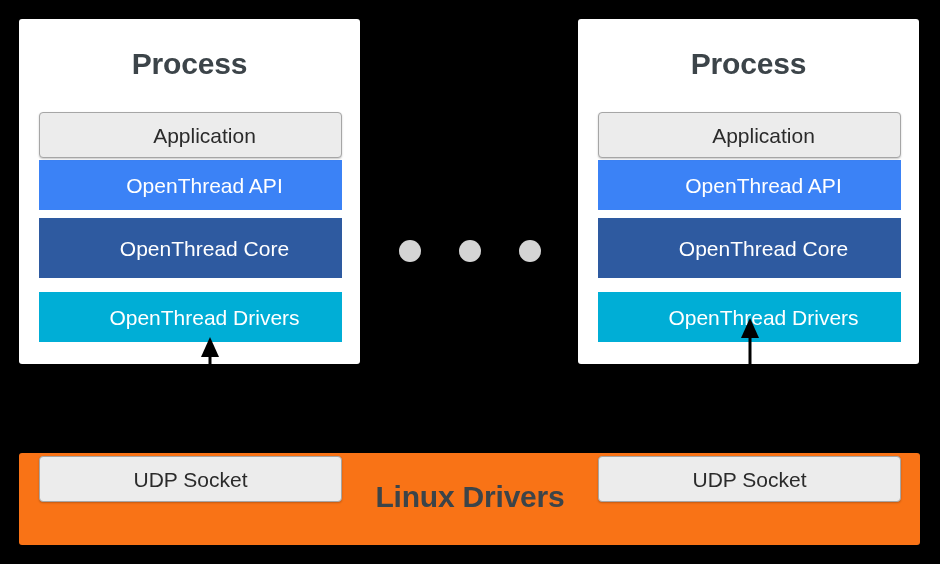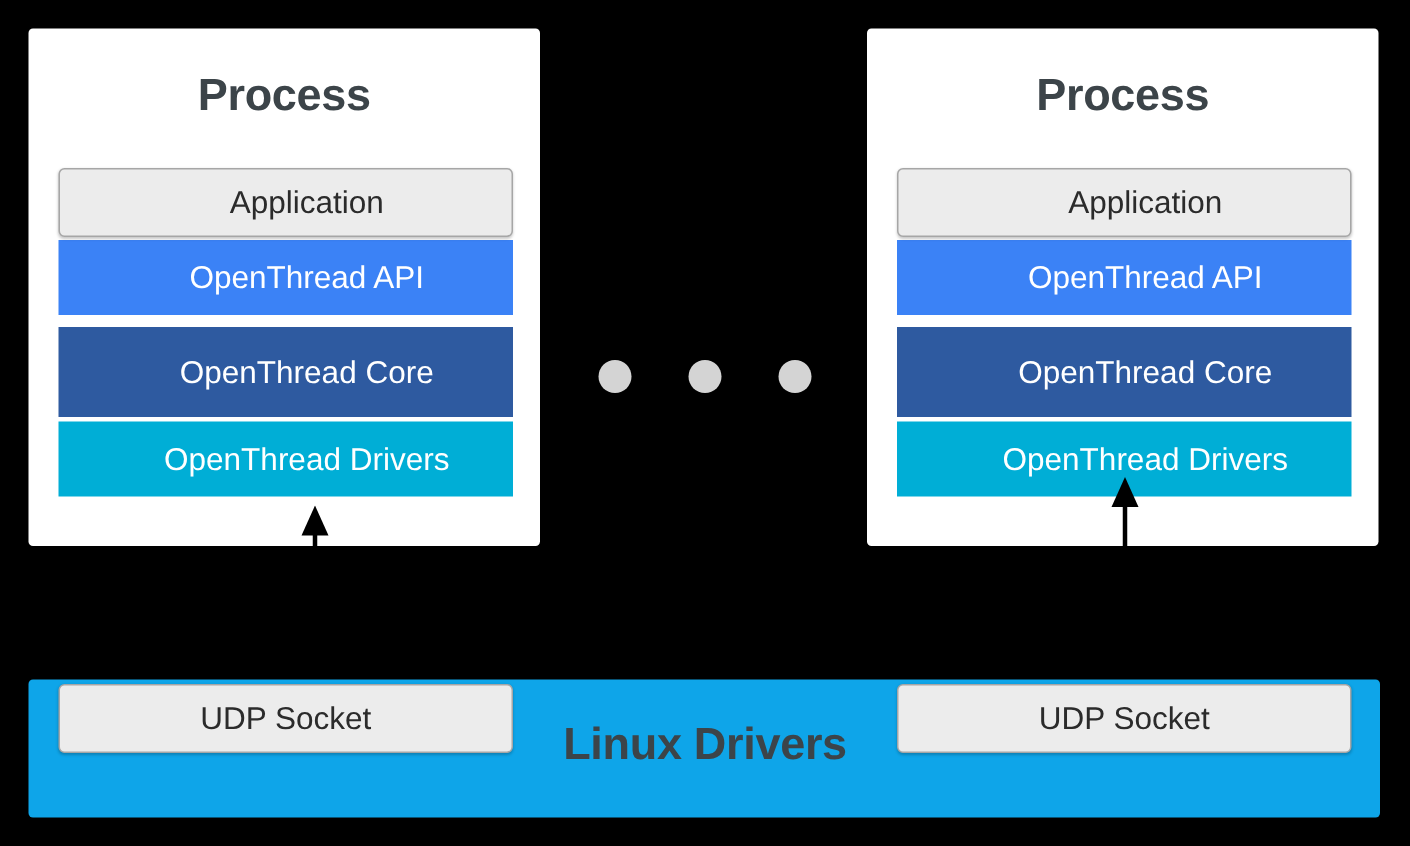--- a/index.html
+++ b/index.html
@@ -80,21 +80,21 @@
   .layer-core {
     height: 60px;
     background: #2e5aa0;
     color: #ffffff;
     margin-top: 8px;
   }
   .layer-drivers {
     height: 50px;
     background: #00aed6;
     color: #ffffff;
-    margin-top: 3px;
+    margin-top: 14px;
   }
 
   
   .arrow-up {
     position: absolute;
     width: 24px;
     height: 46px;
   }
   .arrow-up.left  { left: 179px; top: 318px; }
   .arrow-up.right { left: 738px; top: 318px; }
@@ -119,21 +119,21 @@
   .dot-2 { left: 60px; }
   .dot-3 { left: 120px; }
 
   
   .kernel-panel {
     position: absolute;
     left: 19px;
     top: 453px;
     width: 901px;
     height: 92px;
-    background: #0ea5e9;
+    background: #f97316;
     border-radius: 3px;
     box-shadow: 0 1px 3px rgba(0,0,0,0.35);
     text-decoration: underline;
   }
   .udp-socket {
     position: absolute;
     top: 3px;
     width: 303px;
     height: 46px;
     box-sizing: border-box;

